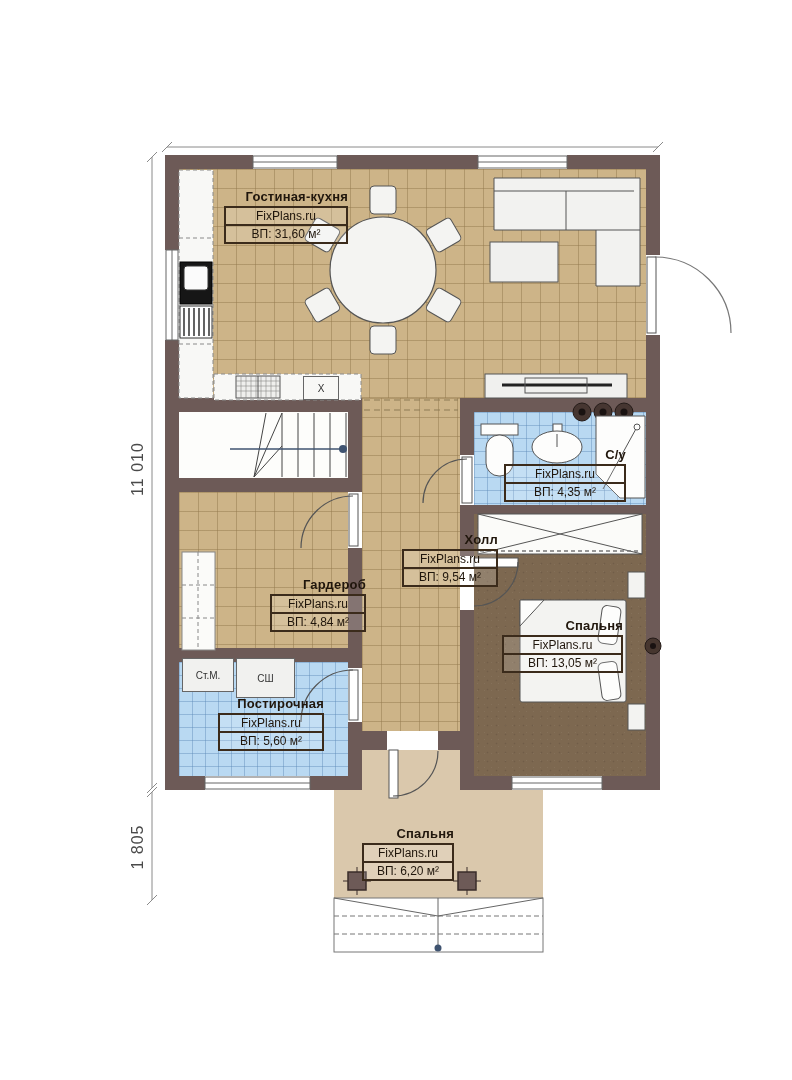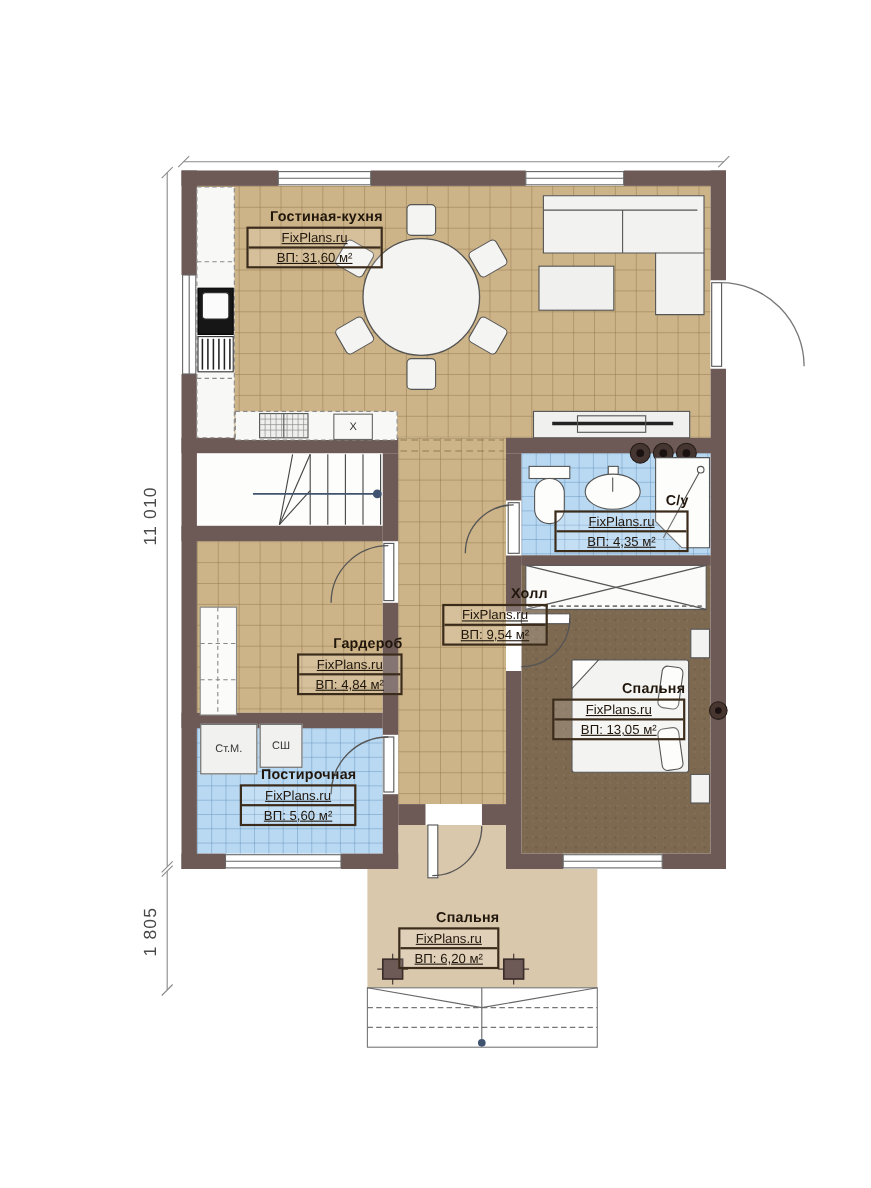--- a/index.html
+++ b/index.html
@@ -25,21 +25,21 @@
     background-image:radial-gradient(rgba(0,0,0,.10) 15%,transparent 16%),
                      radial-gradient(rgba(255,255,255,.06) 15%,transparent 16%);
     background-size:9px 9px,7px 7px;
   }
   .floor-porch{background-color:#dac8ac;}
   .floor-white{background-color:#fdfdfb;}
   .wall{position:absolute;background:#6d5a57;z-index:2;}
   #plan-svg{position:absolute;left:0;top:0;z-index:3;pointer-events:none;}
   .room-label{position:absolute;z-index:4;text-align:center;color:#20160c;}
   .room-name{font-size:13px;font-weight:bold;margin-bottom:2px;letter-spacing:.2px;text-align:right;}
-  .label-box{border:2px solid #3b2b1b;background:rgba(255,255,255,.16);display:block;text-decoration:underline;}
+  .label-box{border:2px solid #3b2b1b;background:rgba(255,255,255,.16);display:block;}
   .label-box .brand{font-size:12px;padding:1px 4px;border-bottom:2px solid #3b2b1b;white-space:nowrap;}
   .label-box .area{font-size:12px;padding:1px 4px;white-space:nowrap;text-align:center;}
   .appliance{
     position:absolute;z-index:4;background:#f1f1ef;border:1.5px solid #666;
     display:flex;align-items:center;justify-content:center;
     font-size:10px;color:#333;box-sizing:border-box;
   }
   .dim-label{position:absolute;z-index:4;font-size:16px;color:#4a4a4a;letter-spacing:1px;text-align:center;}
   .dim-vert{transform:rotate(-90deg);}
 </style>
@@ -372,24 +372,24 @@
   </div>
 
   <div class="room-label" style="left:362px;top:826px;width:92px;">
     <div class="room-name">Спальня</div>
     <div class="label-box">
       <div class="brand">FixPlans.ru</div>
       <div class="area">ВП: 6,20 м²</div>
     </div>
   </div>
 
-  <div class="appliance" style="left:182px;top:658px;width:52px;height:46px;">
+  <div class="appliance" style="left:182px;top:658px;width:52px;height:34px;">
     <span>Ст.М.</span>
   </div>
-  <div class="appliance" style="left:236px;top:658px;width:39px;height:40px;">
+  <div class="appliance" style="left:236px;top:658px;width:59px;height:40px;">
     <span>СШ</span>
   </div>
 
   <div class="appliance" style="left:303px;top:376px;width:36px;height:24px;background:#f8f8f6;">
     <span>X</span>
   </div>
 
 </div>
 
 </body></html>

